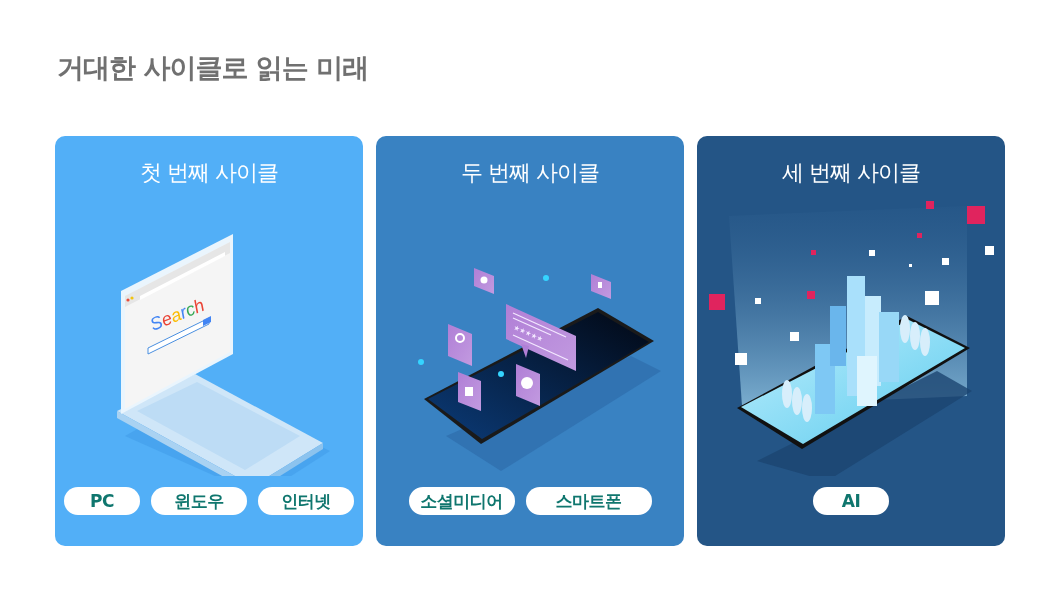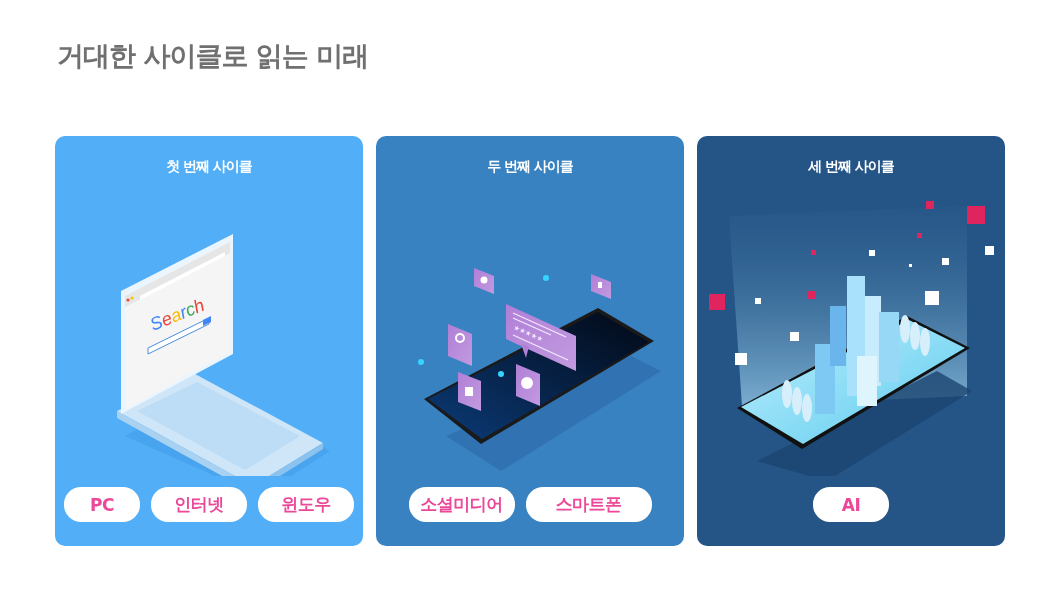--- a/index.html
+++ b/index.html
@@ -1,37 +1,37 @@
 <!DOCTYPE html>
 <html><head>
 <meta charset="utf-8">
 <style>
   * { box-sizing: border-box; margin: 0; padding: 0; }
   html, body { width: 1060px; height: 595px; background: #ffffff; overflow: hidden; }
   body { font-family: "DejaVu Sans", "Liberation Sans", sans-serif; position: relative; }
   .page-title {
-    position: absolute; left: 57px; top: 38px;
+    position: absolute; left: 57px; top: 50px;
     font-size: 27px; font-weight: bold; color: #707070; letter-spacing: -1px;
   }
   .card {
     position: absolute; top: 136px; width: 308px; height: 410px;
     border-radius: 10px; overflow: hidden;
   }
   .card-title {
     position: absolute; top: 22px; left: 0; width: 100%; text-align: center;
-    font-size: 14px; font-weight: bold; color: #ffffff; letter-spacing: -1px;
+    font-size: 22px; font-weight: normal; color: #ffffff; letter-spacing: -1px;
   }
   .illus { position: absolute; left: 0; top: 60px; width: 308px; height: 280px; }
   .tags {
     position: absolute; top: 351px; left: 0; width: 100%;
     display: flex; justify-content: center; gap: 11px;
   }
   .tag {
-    height: 35px; border-radius: 17px; background: #ffffff;
-    color: #ec4899; font-size: 17px; font-weight: bold;
+    height: 28px; border-radius: 17px; background: #ffffff;
+    color: #0f766e; font-size: 17px; font-weight: bold;
     display: flex; align-items: center; justify-content: center; letter-spacing: -0.5px;
   }
 </style>
 </head>
 <body>
 
 <div class="page-title">거대한 사이클로 읽는 미래</div>
 
 <div class="card" style="left:55px; background:#52aff7;">
   <div class="card-title">첫 번째 사이클</div>
@@ -52,22 +52,22 @@
     <circle cx="77" cy="102" r="1.6" fill="#f1c40f"></circle>
 
     <text x="98" y="135" font-size="18" font-family="Liberation Sans, sans-serif" transform="rotate(-22 98 135)" font-style="italic">
       <tspan fill="#4285f4">S</tspan><tspan fill="#ea4335">e</tspan><tspan fill="#fbbc05">a</tspan><tspan fill="#4285f4">r</tspan><tspan fill="#34a853">c</tspan><tspan fill="#ea4335">h</tspan>
     </text>
     <polygon points="93,152 154,122 154,128 93,158" fill="#ffffff" stroke="#4a8fe0" stroke-width="1"></polygon>
     <polygon points="148,124 156,120 156,126 148,130" fill="#4285f4"></polygon>
   </svg>
   <div class="tags">
     <div class="tag" style="width:76px;">PC</div>
+    <div class="tag" style="width:96px;">윈도우</div>
     <div class="tag" style="width:96px;">인터넷</div>
-    <div class="tag" style="width:96px;">윈도우</div>
   </div>
 </div>
 
 <div class="card" style="left:376px; background:#3982c2;">
   <div class="card-title">두 번째 사이클</div>
   <svg class="illus" viewBox="0 0 308 280">
     <defs>
       <linearGradient id="phoneScreen" x1="0" y1="1" x2="1" y2="0">
         <stop offset="0" stop-color="#0b3b78"></stop>
         <stop offset="1" stop-color="#020814"></stop>

